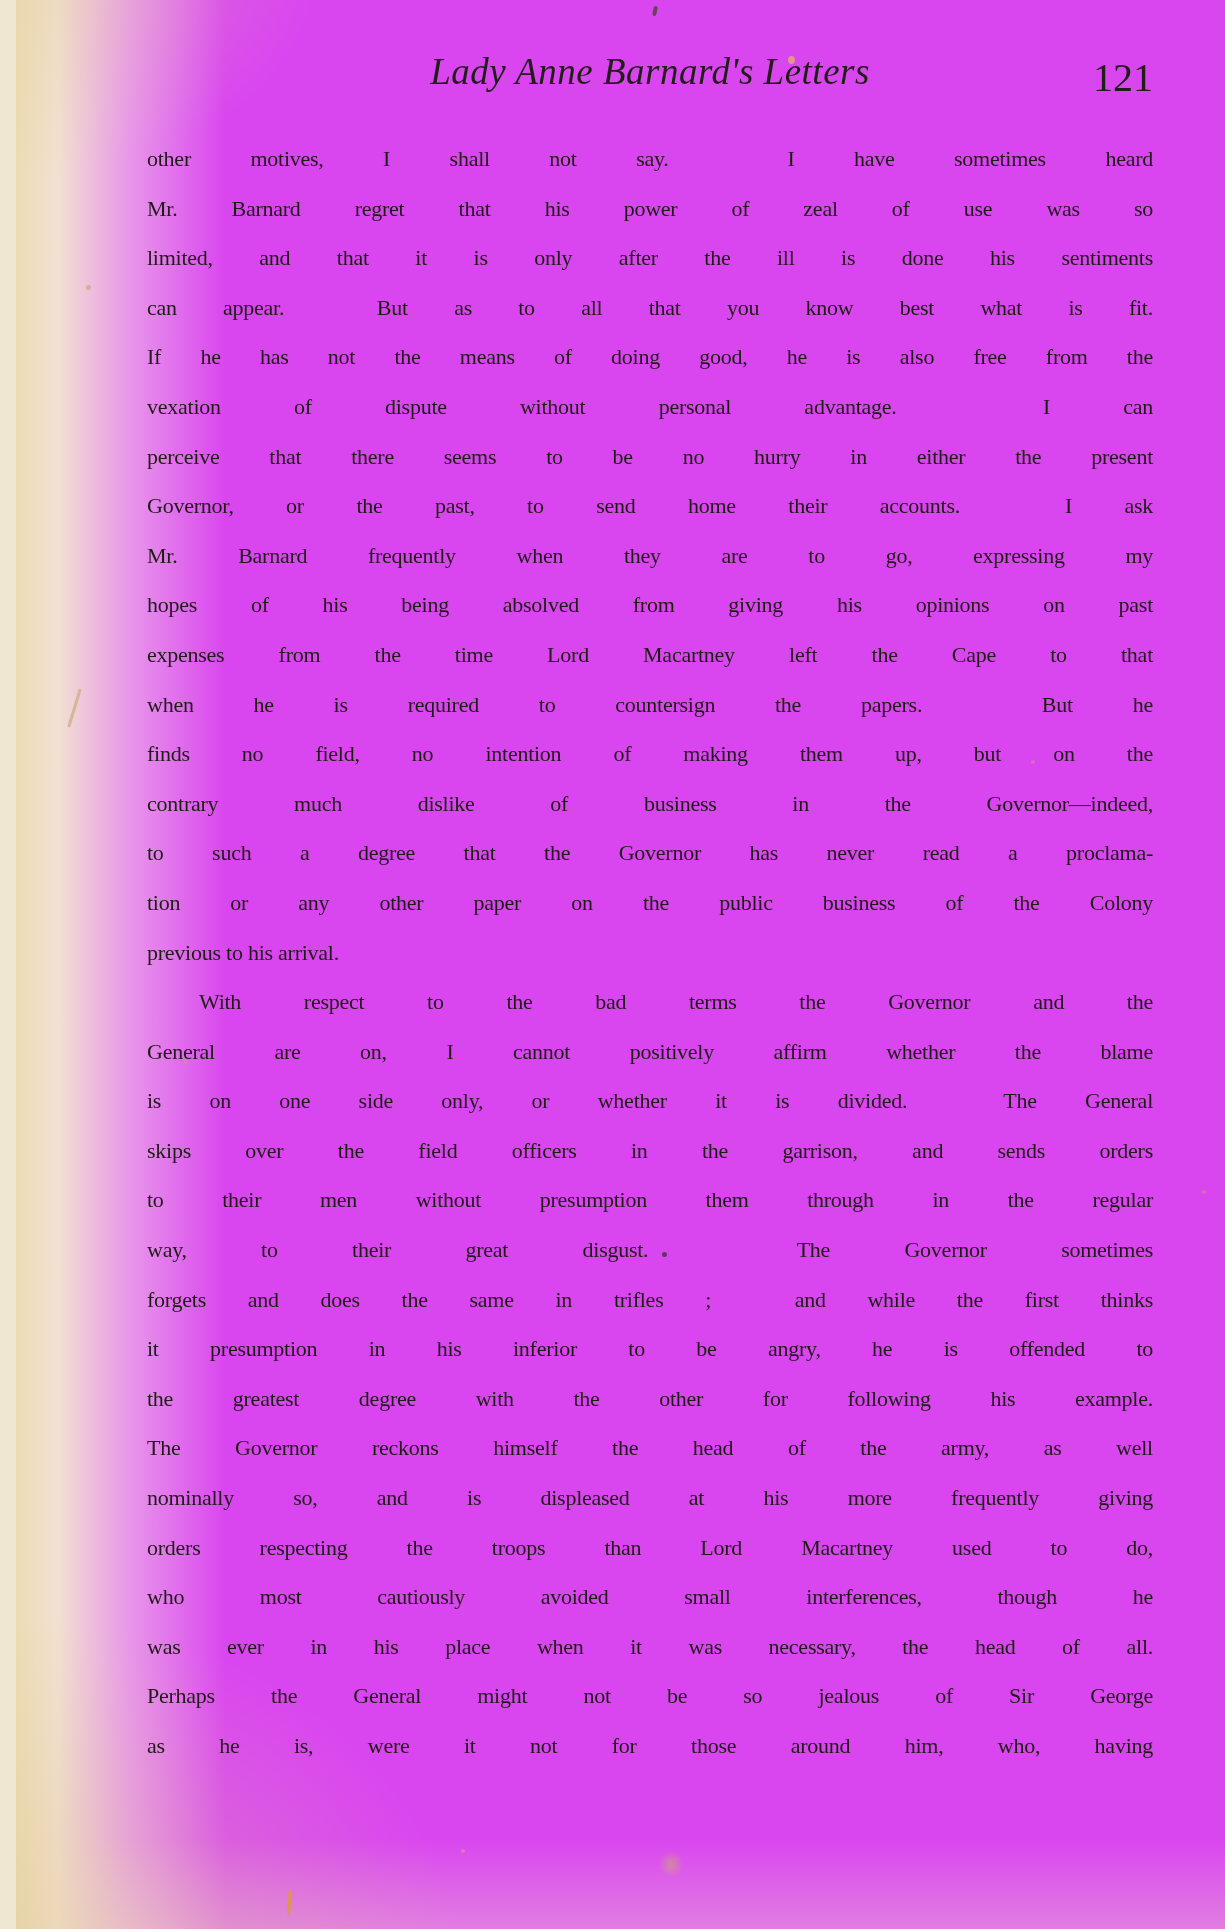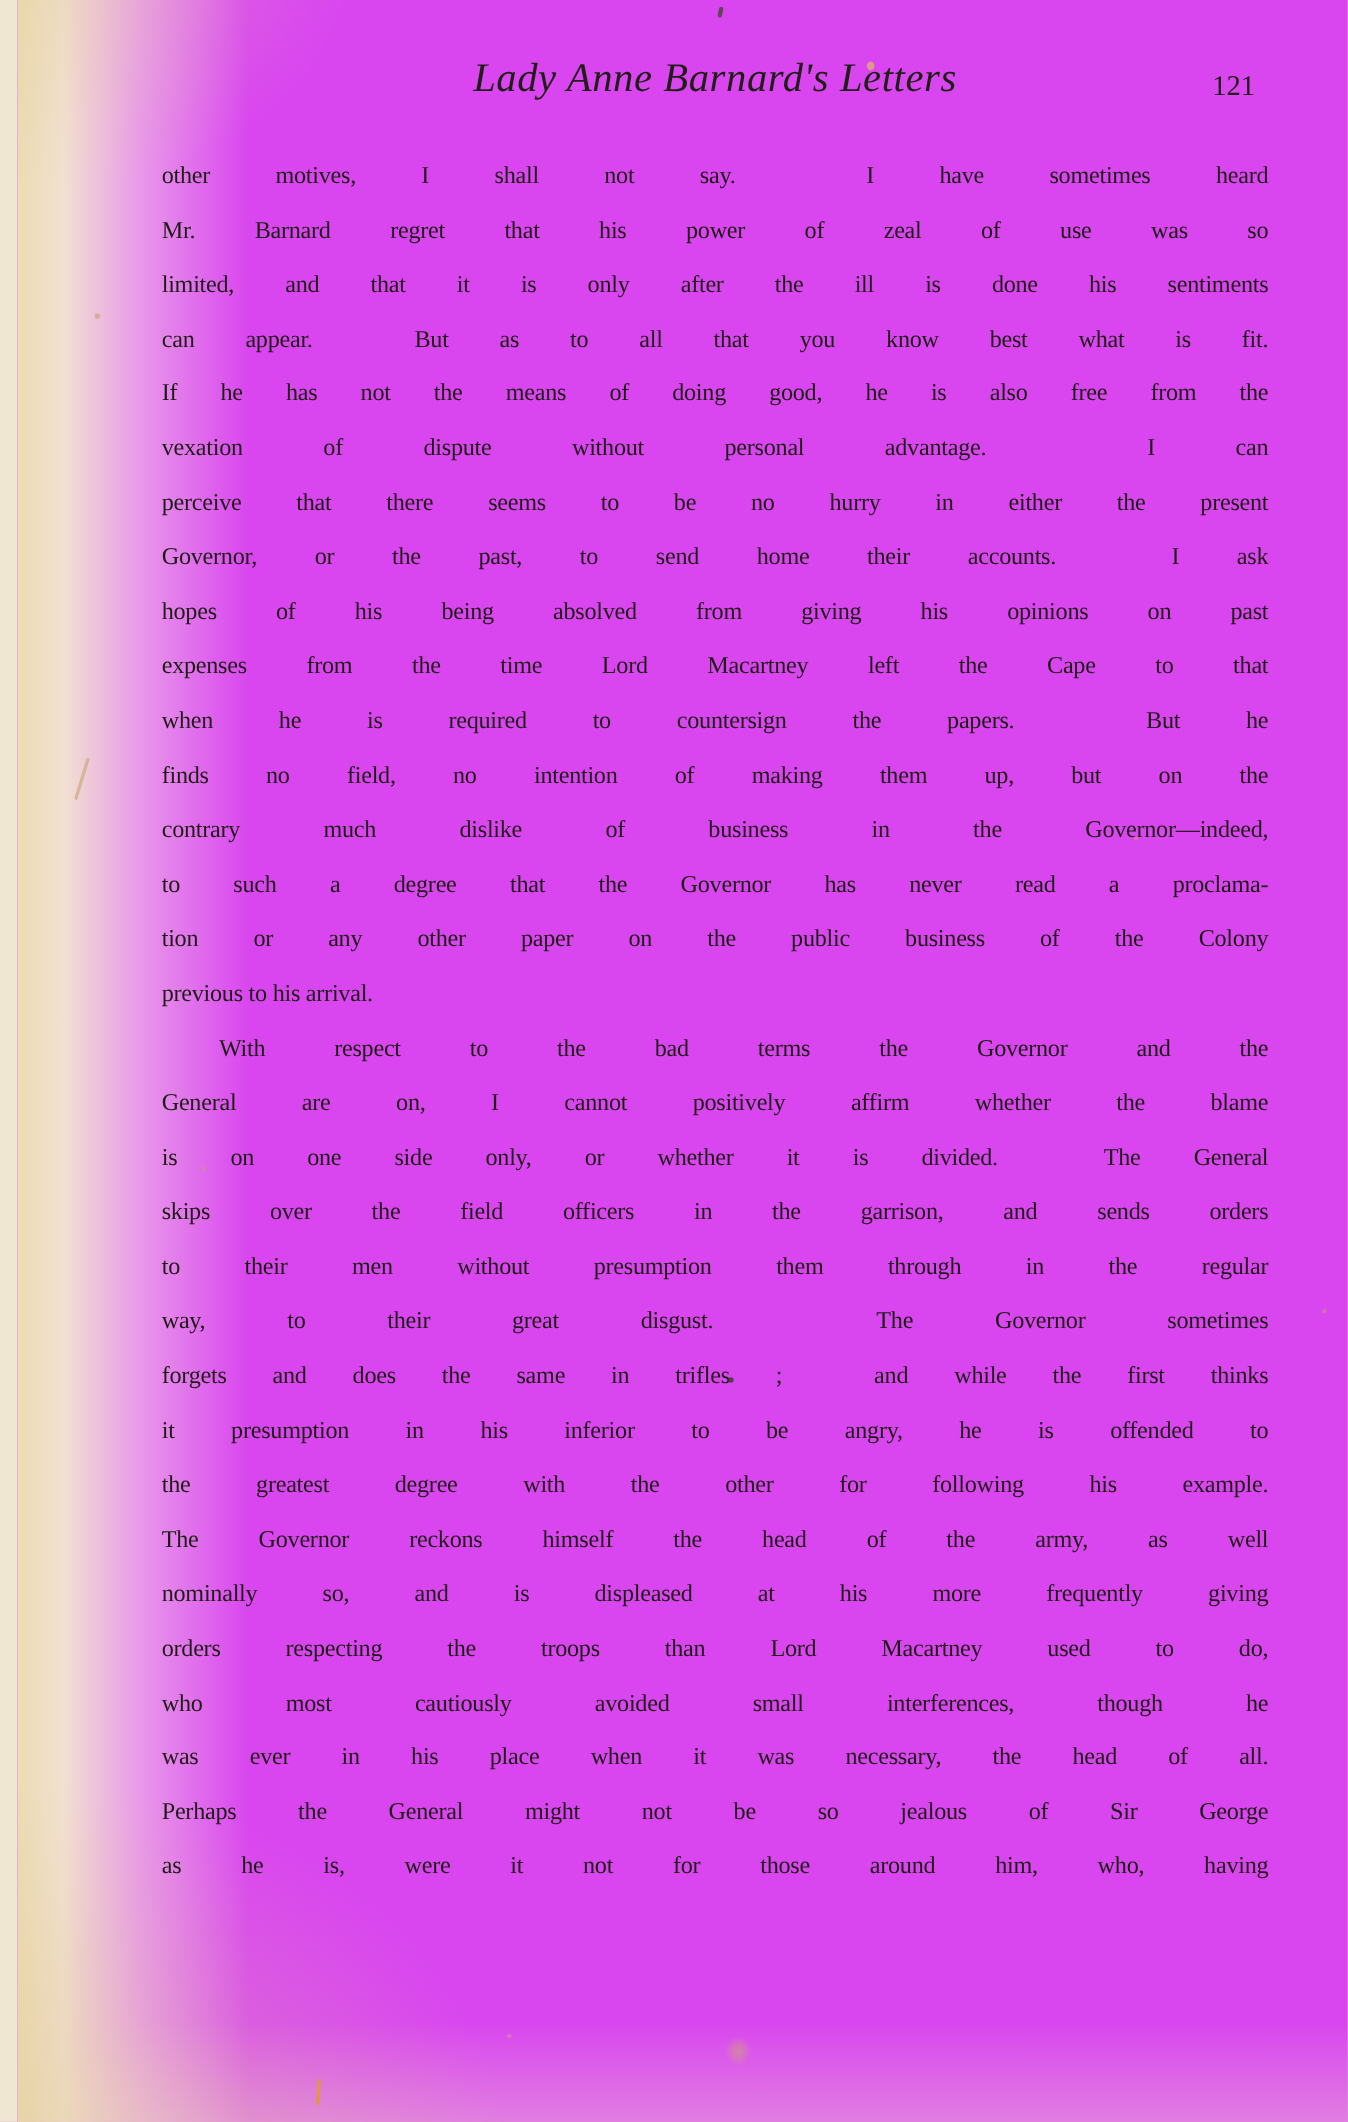--- a/index.html
+++ b/index.html
@@ -31,22 +31,22 @@
   }
   .title {
     display: block; width: 100%;
     text-align: center;
     font-style: italic;
     font-size: 37px; line-height: 48px;
     letter-spacing: 0.5px;
     color: #211e19;
   }
   .pagenum {
-    position: absolute; right: 12px; top: 6px;
-    font-size: 26px; line-height: 48px;
+    position: absolute; right: 0; top: 6px;
+    font-size: 40px; line-height: 48px;
     color: #211e19;
   }
   .bodytext {
     position: absolute; left: 131px; top: 134px; width: 1006px;
   }
   .paragraph { margin: 0; }
   .line {
     text-align: justify;
     text-align-last: justify;
     line-height: 49.6px;
@@ -106,20 +106,21 @@
   <div class="bodytext">
       <div class="paragraph">
         <div class="line">other motives, I shall not say.&nbsp; I have sometimes heard</div>
         <div class="line">Mr. Barnard regret that his power of zeal of use was so</div>
         <div class="line">limited, and that it is only after the ill is done his sentiments</div>
         <div class="line">can appear.&nbsp; But as to all that you know best what is fit.</div>
         <div class="line">If he has not the means of doing good, he is also free from the</div>
         <div class="line">vexation of dispute without personal advantage.&nbsp; I can</div>
         <div class="line">perceive that there seems to be no hurry in either the present</div>
         <div class="line">Governor, or the past, to send home their accounts.&nbsp; I ask</div>
+        <div class="line">Mr. Barnard frequently when they are to go, expressing my</div>
         <div class="line">hopes of his being absolved from giving his opinions on past</div>
         <div class="line">expenses from the time Lord Macartney left the Cape to that</div>
         <div class="line">when he is required to countersign the papers.&nbsp; But he</div>
         <div class="line">finds no field, no intention of making them up, but on the</div>
         <div class="line">contrary much dislike of business in the Governor—indeed,</div>
         <div class="line">to such a degree that the Governor has never read a proclama-</div>
         <div class="line">tion or any other paper on the public business of the Colony</div>
         <div class="line flush-left">previous to his arrival.</div>
       </div>
       <div class="paragraph">

